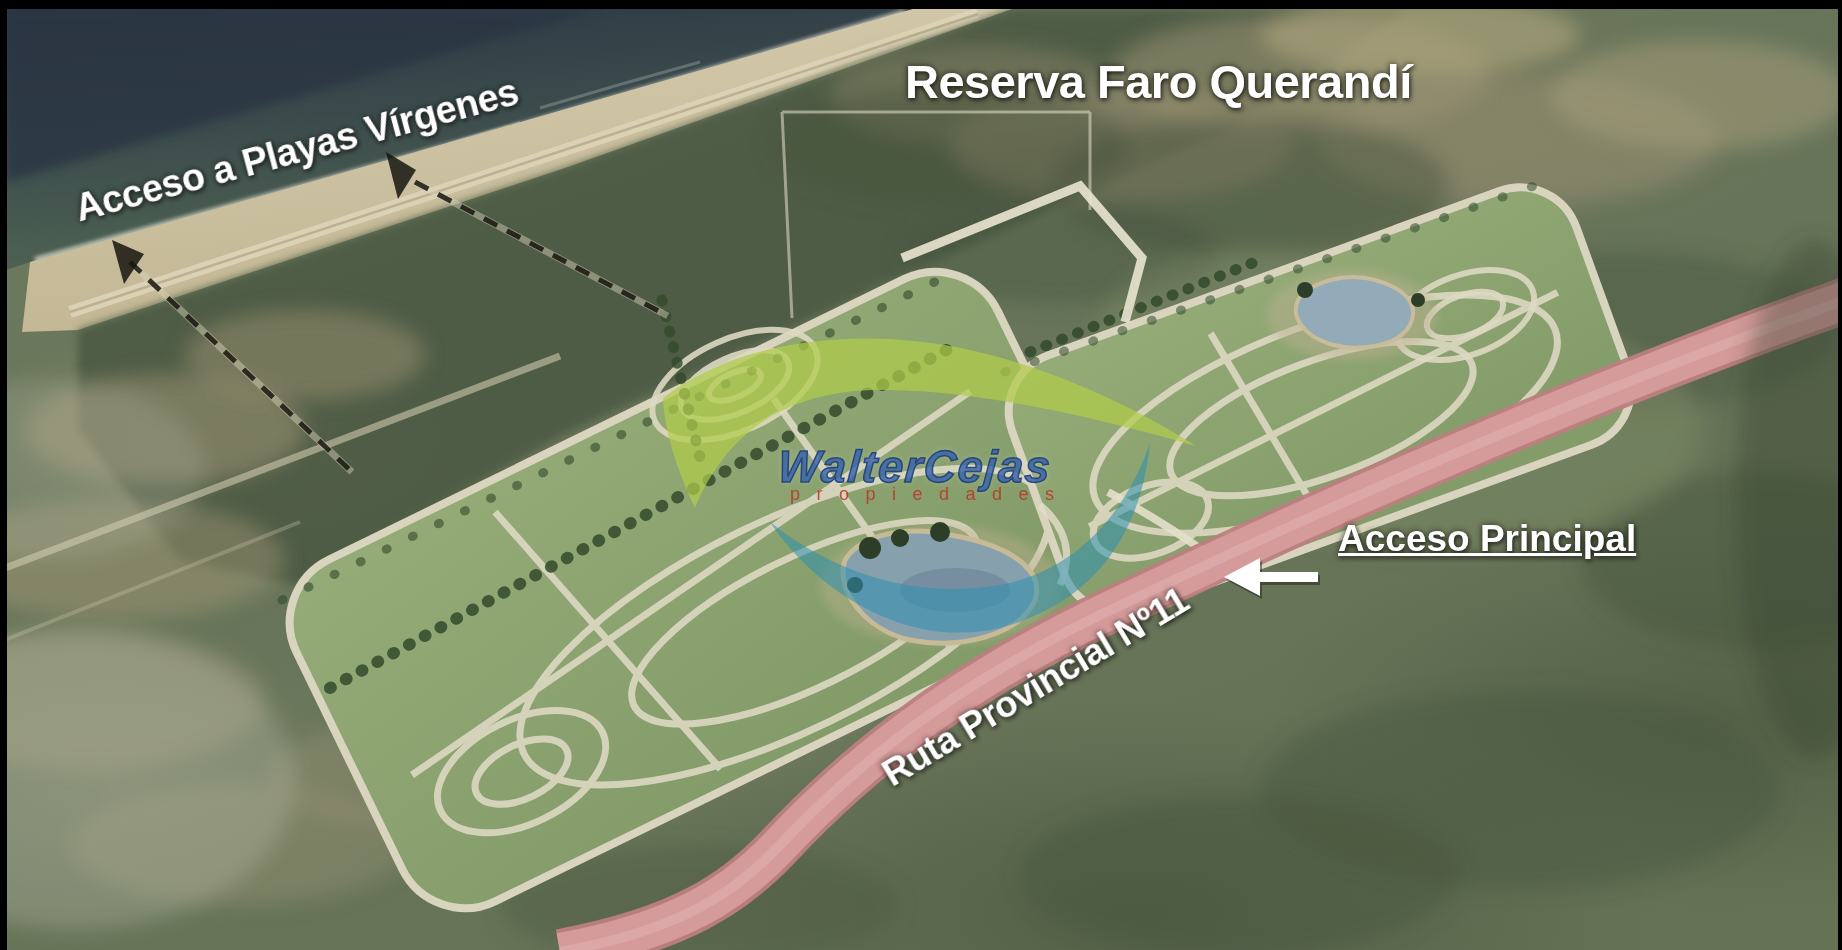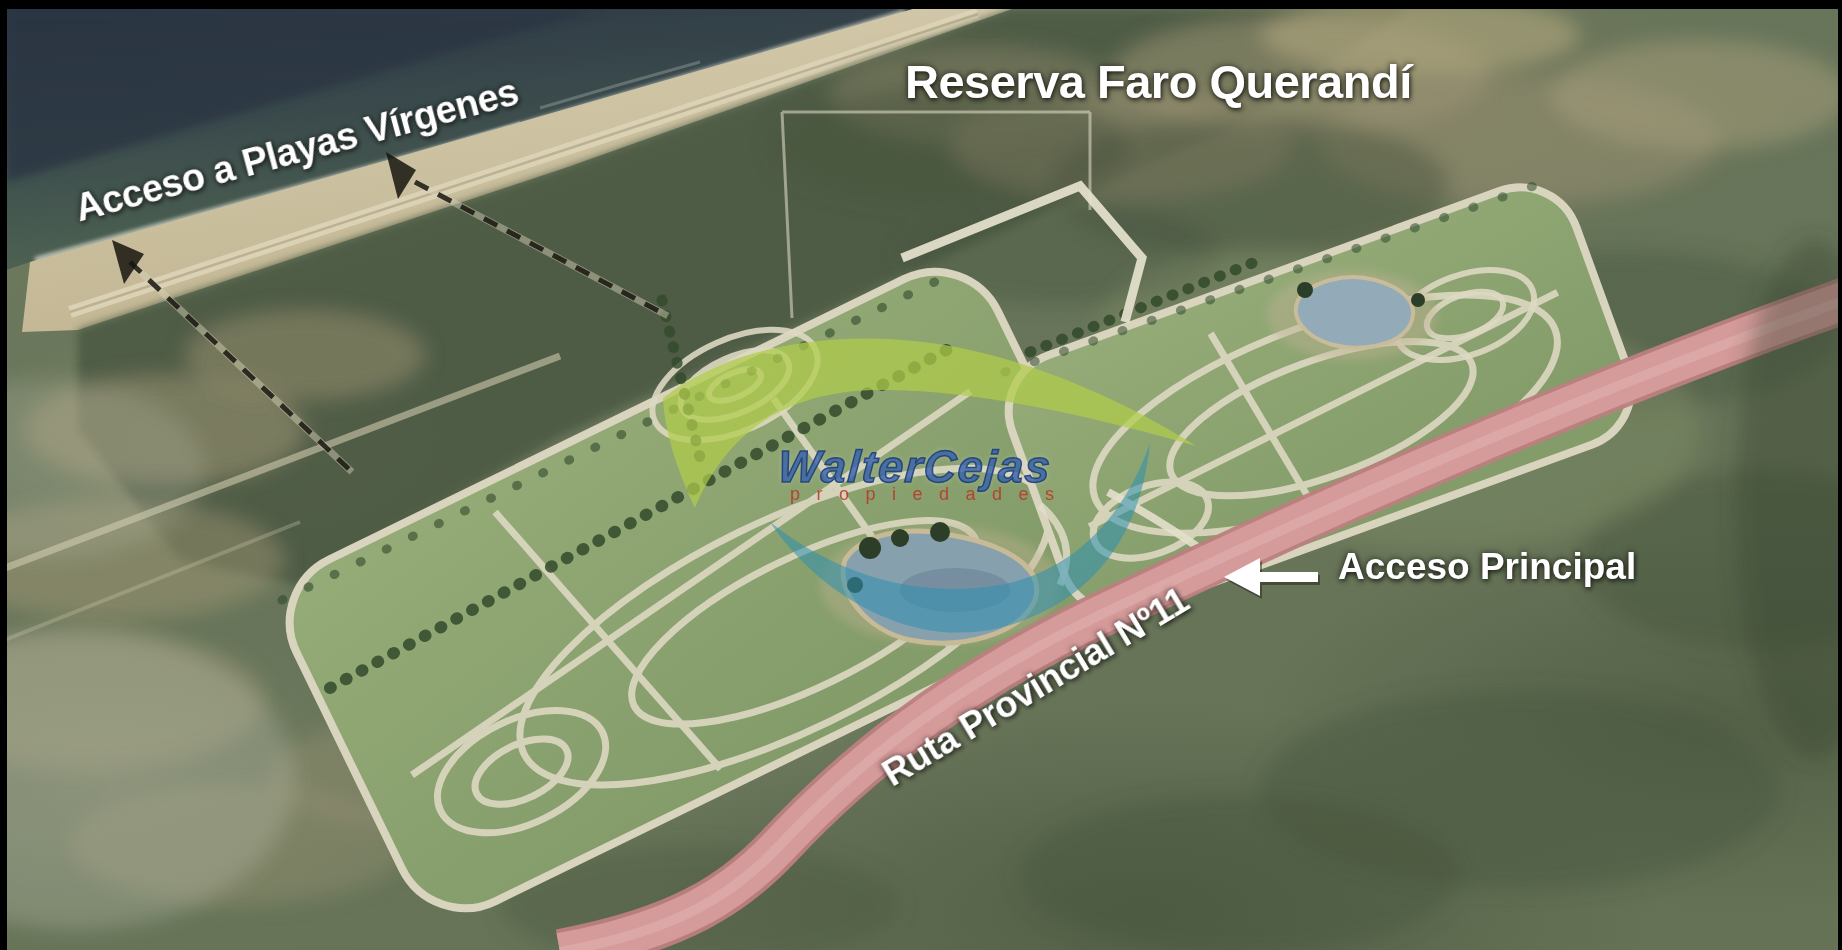--- a/index.html
+++ b/index.html
@@ -17,21 +17,21 @@
       linear-gradient(160deg,#75816300,#68755a 40%,#657255);
   }
   .scene{position:absolute;left:0;top:0;filter:blur(.6px);}
   .label{
     position:absolute;color:#fff;font-weight:600;white-space:nowrap;
     text-shadow:1px 2px 5px rgba(15,15,10,.85), -1px -1px 6px rgba(15,15,10,.4);
   }
   .reserva{left:905px;top:54px;font-size:47px;letter-spacing:-.5px;}
   .playas{left:76px;top:188px;font-size:38px;letter-spacing:-.5px;
           transform:rotate(-15deg);transform-origin:left center;}
-  .acceso{left:1338px;top:546px;font-size:37px;}
+  .acceso{left:1338px;top:518px;font-size:37px;text-decoration:underline;}
   .ruta{left:886px;top:756px;font-size:37px;font-weight:700;letter-spacing:-.5px;
         transform:rotate(-31deg);transform-origin:left center;}
   .wm-brand{
     position:absolute;left:778px;top:441px;font-size:45px;font-style:italic;font-weight:700;
     letter-spacing:1.5px;color:rgba(47,92,168,.78);-webkit-text-stroke:1.5px rgba(28,58,118,.85);
     text-shadow:0 0 6px rgba(255,255,255,.25);transform:skewX(-4deg);white-space:nowrap;
   }
   .wm-tagline{
     position:absolute;left:790px;top:484px;font-size:18px;font-weight:400;
     letter-spacing:16.5px;color:rgba(186,52,40,.85);white-space:nowrap;

